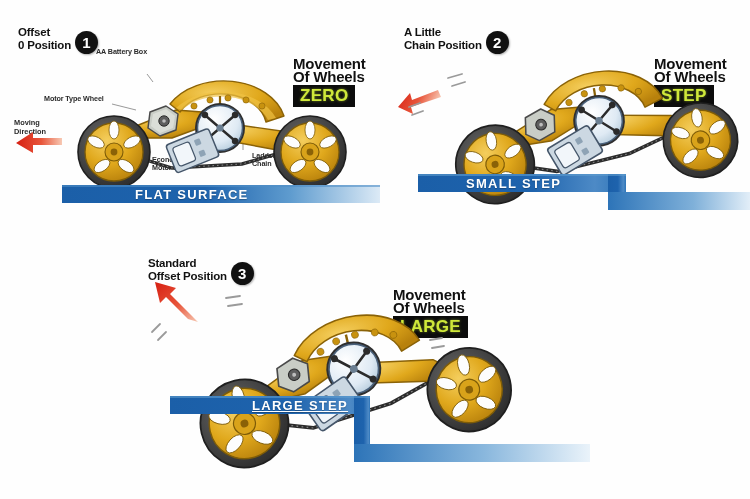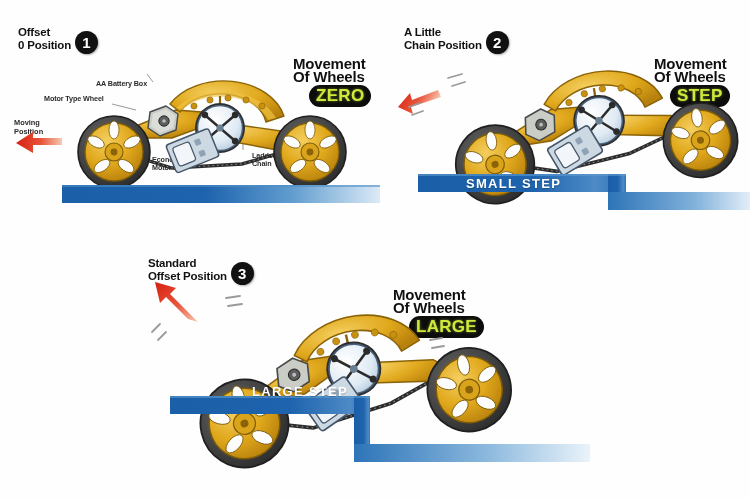--- a/index.html
+++ b/index.html
@@ -65,29 +65,28 @@
     font-weight: bold;
     font-size: 15px;
     line-height: 13px;
     letter-spacing: -0.2px;
     color: #111;
   }
   .movement-chip {
     display: inline-block;
     margin-top: 2px;
     background: #0c0c0c;
-    border-radius: 11px;
+    border-radius: 0;
     padding: 1px 7px 2px 7px;
     font-weight: bold;
     font-size: 17px;
     line-height: 19px;
     letter-spacing: 0.3px;
     color: #cfe83a;
     text-shadow: 0 0 3px rgba(200,235,60,0.55);
-    margin-left: 16px;
   }
 
   
   .callout {
     position: absolute;
     font-size: 7.2px;
     line-height: 8.4px;
     font-weight: bold;
     color: #2a2a2a;
     white-space: pre-line;
@@ -128,29 +127,29 @@
 0 Position</div>
     <div class="badge-num">1</div>
   </div>
 
   <div class="movement" style="left:293px; top:57px;">
     <div class="movement-title" style="white-space:pre-line;">Movement
 Of Wheels</div>
     <div class="movement-chip">ZERO</div>
   </div>
 
-  <div class="callout" style="left:96px; top:80px;">AA Battery Box</div>
+  <div class="callout" style="left:96px; top:48px;">AA Battery Box</div>
   <div class="callout" style="left:44px; top:95px;">Motor Type Wheel</div>
   <div class="callout" style="left:152px; top:156px;">Economical
 Motor Box</div>
   <div class="callout" style="left:252px; top:152px;">Ladder
 Chain</div>
 
   <div class="move-dir-label" style="left:14px; top:119px;">Moving
-Position</div>
+Direction</div>
 
   <svg class="machine-svg" style="left:0; top:0;" width="392" height="215">
     <g stroke="#6d6d6d" stroke-width="0.7" fill="none">
       <path d="M147 74 L153 82"></path>
       <path d="M112 104 L136 110"></path>
       <path d="M188 152 L190 142"></path>
       <path d="M243 150 L243 132"></path>
     </g>
 
     <g>
@@ -274,20 +273,21 @@
       <linearGradient id="surfG1" x1="0" y1="0" x2="1" y2="0">
         <stop offset="0%" stop-color="#1b5fa8"></stop>
         <stop offset="45%" stop-color="#1e63ad"></stop>
         <stop offset="72%" stop-color="#5f9ccf"></stop>
         <stop offset="100%" stop-color="#dceaf6"></stop>
       </linearGradient>
     </defs>
     <rect x="62" y="185" width="318" height="18" fill="url(#surfG1)"></rect>
     <rect x="62" y="185" width="318" height="2" fill="#4e8ec6" opacity="0.6"></rect>
   </svg>
+  <div class="surface-text" style="left:135px; top:187px;">FLAT SURFACE</div>
 </div>
 
 <div class="panel" id="panel-2">
 
   <div class="heading" style="left:8px; top:26px;">
     <div class="heading-text" style="white-space:pre-line;">A Little
 Chain Position</div>
     <div class="badge-num">2</div>
   </div>
 
@@ -583,14 +583,14 @@
         <stop offset="0%" stop-color="#2d74b8"></stop>
         <stop offset="55%" stop-color="#89b7dd"></stop>
         <stop offset="100%" stop-color="#eaf3fa"></stop>
       </linearGradient>
     </defs>
     <rect x="40" y="156" width="200" height="18" fill="url(#surfG3)"></rect>
     <rect x="224" y="156" width="16" height="66" fill="url(#surfG3)"></rect>
     <rect x="224" y="204" width="236" height="18" fill="url(#surfG3b)"></rect>
     <rect x="40" y="156" width="200" height="2" fill="#5f9ccf" opacity="0.6"></rect>
   </svg>
-  <div class="surface-text" style="left:122px; top:144px;">LARGE STEP</div>
+  <div class="surface-text" style="left:122px; top:158px;text-decoration:underline;">LARGE STEP</div>
 </div>
 
 </body></html>

